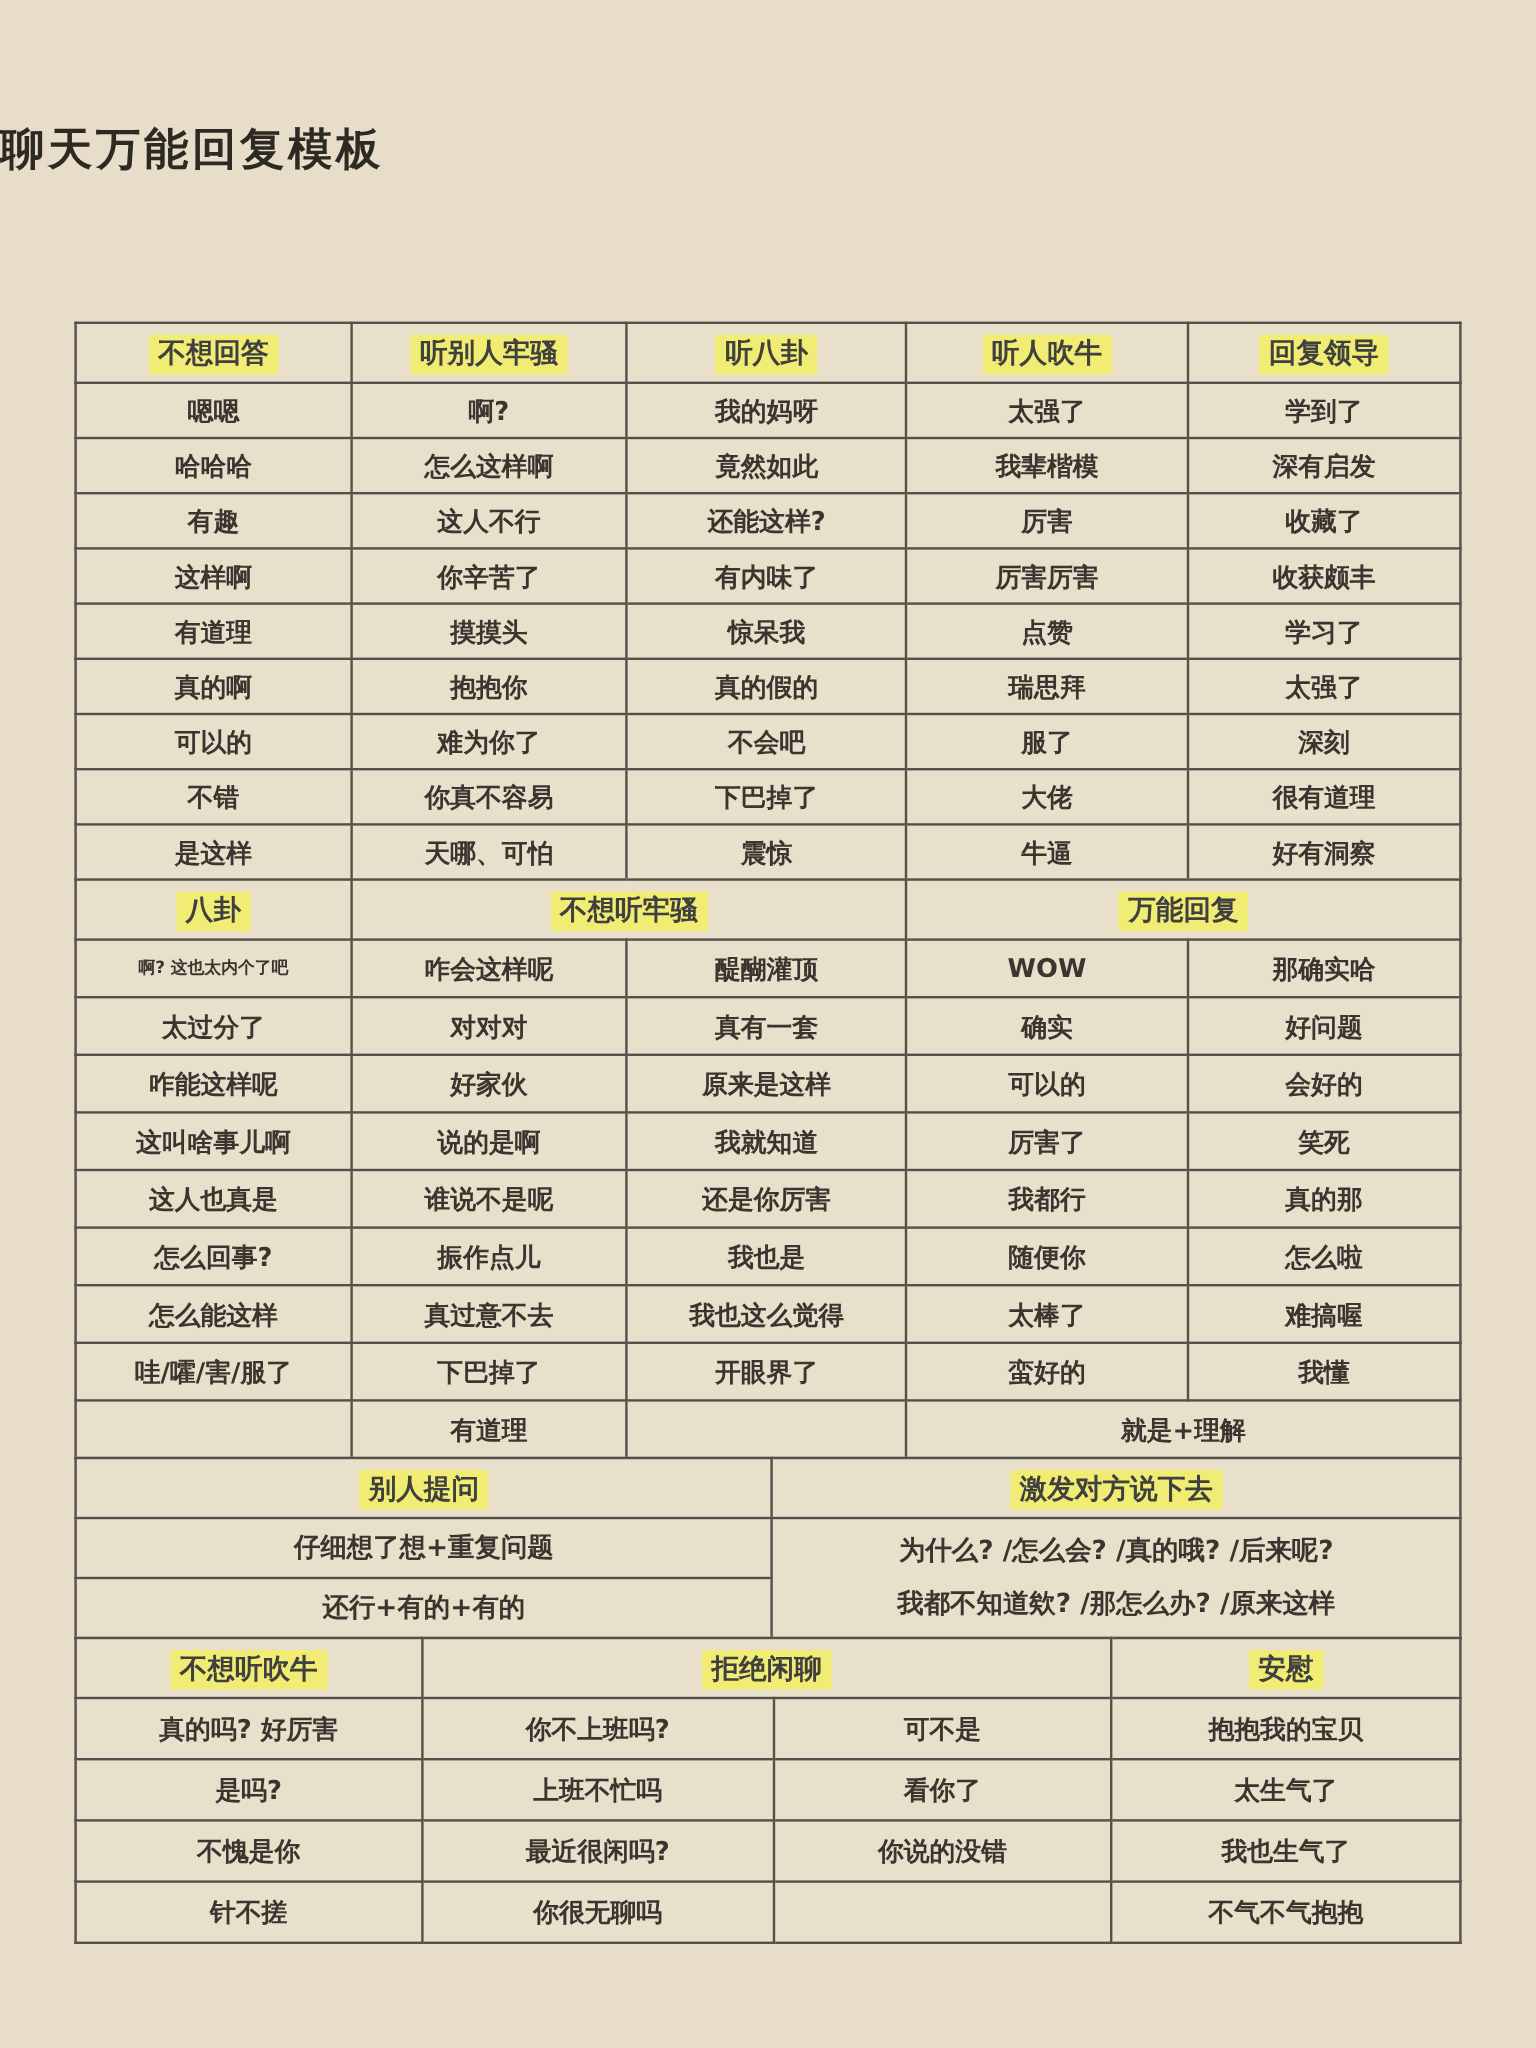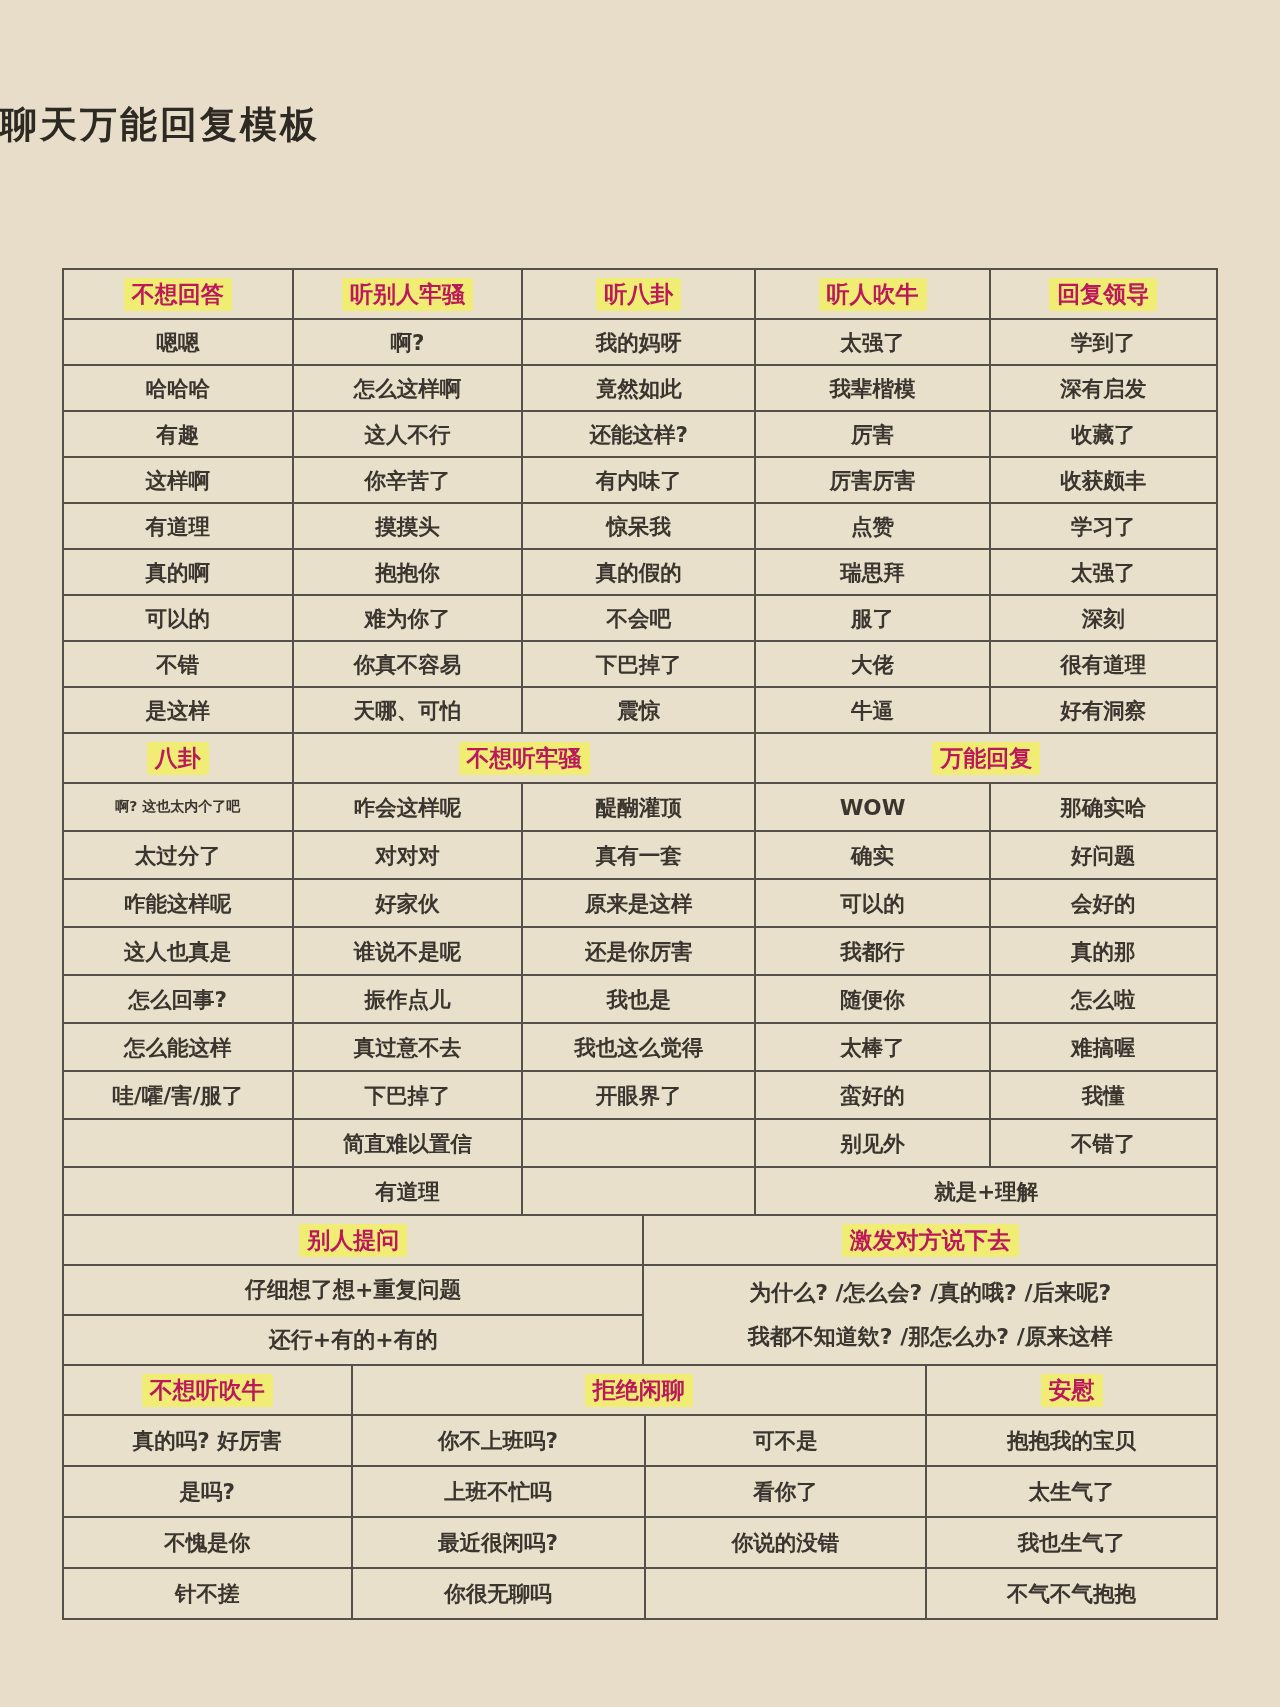--- a/index.html
+++ b/index.html
@@ -54,21 +54,21 @@
     color: #3a352e;
   }
   .sec-a td { height: 40px; }
   .sec-b td { height: 42px; }
   .sec-c td { height: 44px; font-size: 22px; margin-left: 16px; }
   .sec-d td { height: 45px; }
   .hl {
     background: #f1ed74;
     padding: 3px 8px 4px 8px;
     border-radius: 2px;
-    color: #be185d;
+    color: #404040;
   }
   .small-cell { font-size: 14px; font-weight: 700; margin-left: 44px; }
   .multiline div { line-height: 1.0; padding: 11px 0; font-size: 22px; }
 </style>
 </head>
 <body>
 
 <h1 class="page-title">聊天万能回复模板</h1>
 
 <div class="table-wrap">
@@ -186,20 +186,27 @@
           <td>好问题</td>
         </tr>
         <tr>
           <td>咋能这样呢</td>
           <td>好家伙</td>
           <td>原来是这样</td>
           <td>可以的</td>
           <td>会好的</td>
         </tr>
         <tr>
+          <td>这叫啥事儿啊</td>
+          <td>说的是啊</td>
+          <td>我就知道</td>
+          <td>厉害了</td>
+          <td>笑死</td>
+        </tr>
+        <tr>
           <td>这人也真是</td>
           <td>谁说不是呢</td>
           <td>还是你厉害</td>
           <td>我都行</td>
           <td>真的那</td>
         </tr>
         <tr>
           <td>怎么回事?</td>
           <td>振作点儿</td>
           <td>我也是</td>
@@ -212,27 +219,20 @@
           <td>我也这么觉得</td>
           <td>太棒了</td>
           <td>难搞喔</td>
         </tr>
         <tr>
           <td>哇/嚯/害/服了</td>
           <td>下巴掉了</td>
           <td>开眼界了</td>
           <td>蛮好的</td>
           <td>我懂</td>
-        </tr>
-        <tr>
-          <td></td>
-          <td>简直难以置信</td>
-          <td></td>
-          <td>别见外</td>
-          <td>不错了</td>
         </tr>
         <tr>
           <td></td>
           <td>有道理</td>
           <td></td>
           <td colspan="2">就是+理解</td>
         </tr>
       </tbody>
     </table>
     <table class="reply-table sec-c">

